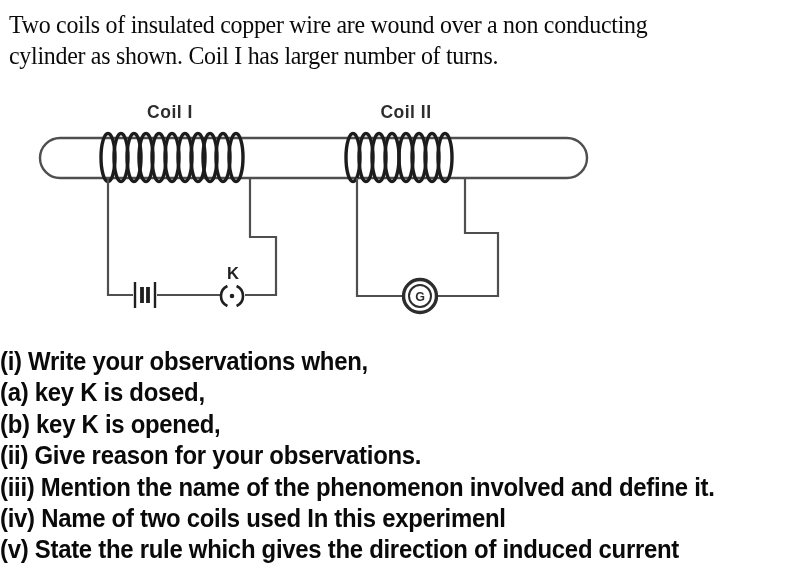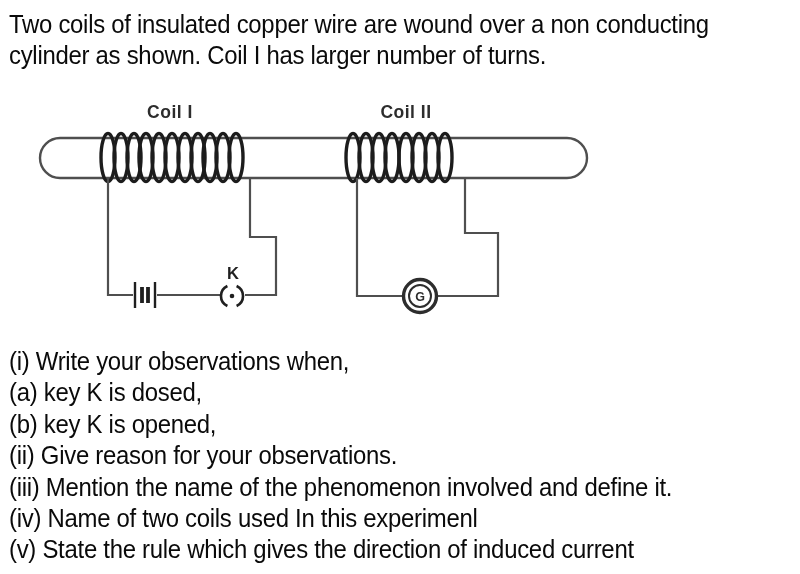--- a/index.html
+++ b/index.html
@@ -18,25 +18,27 @@
     white-space: nowrap;
     letter-spacing: -0.3px;
     transform: scaleX(0.92);
     transform-origin: 0 50%;
     color: #0a0a0a;
   }
   .intro {
     position: absolute;
     left: 9px;
     top: 9px;
+    font-family: Liberation Serif, serif;
   }
   .questions {
     position: absolute;
-    left: 9px;
+    left: 0;
     top: 346px;
+    font-weight: bold;
   }
   .diagram {
     position: absolute;
     left: 0px;
     top: 90px;
     width: 620px;
     height: 245px;
   }
   svg text {
     font-family: "Liberation Sans", sans-serif;

